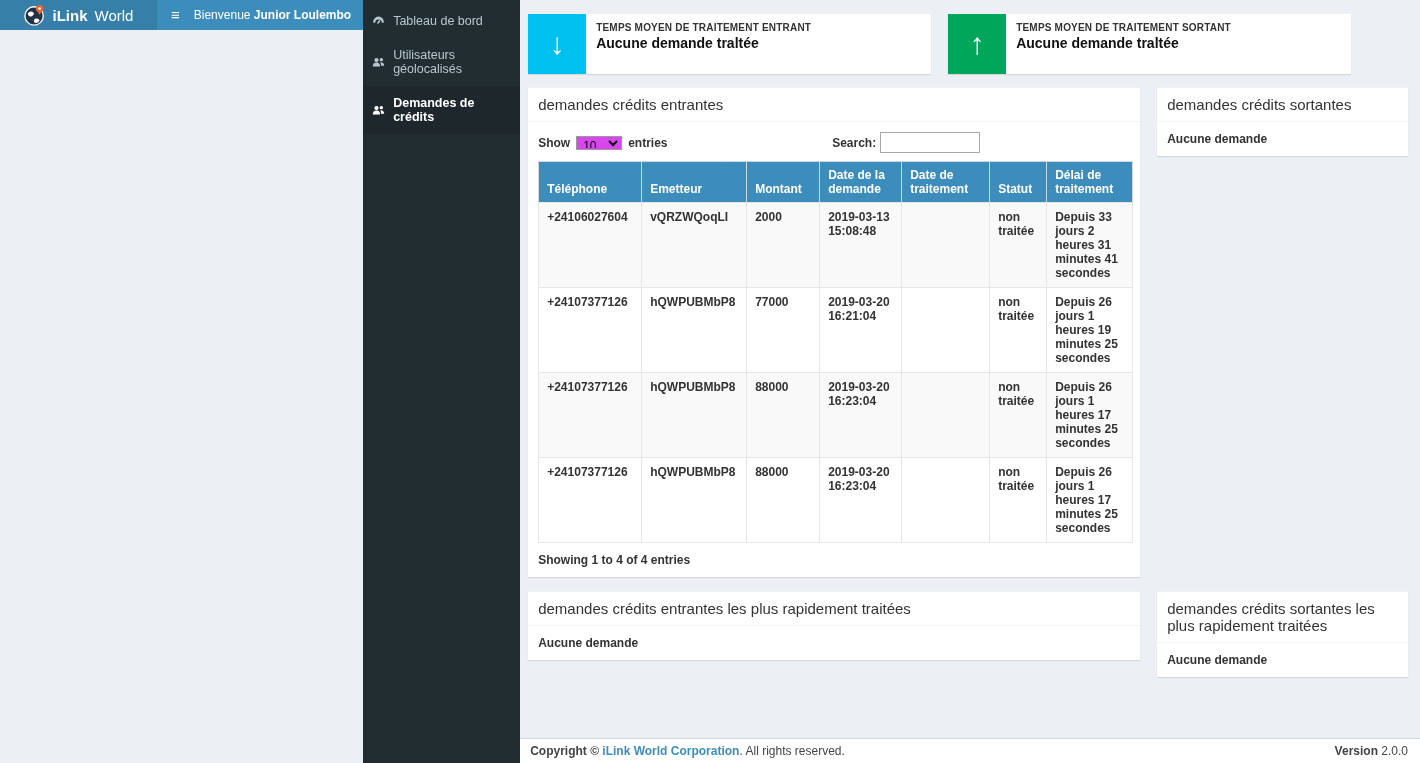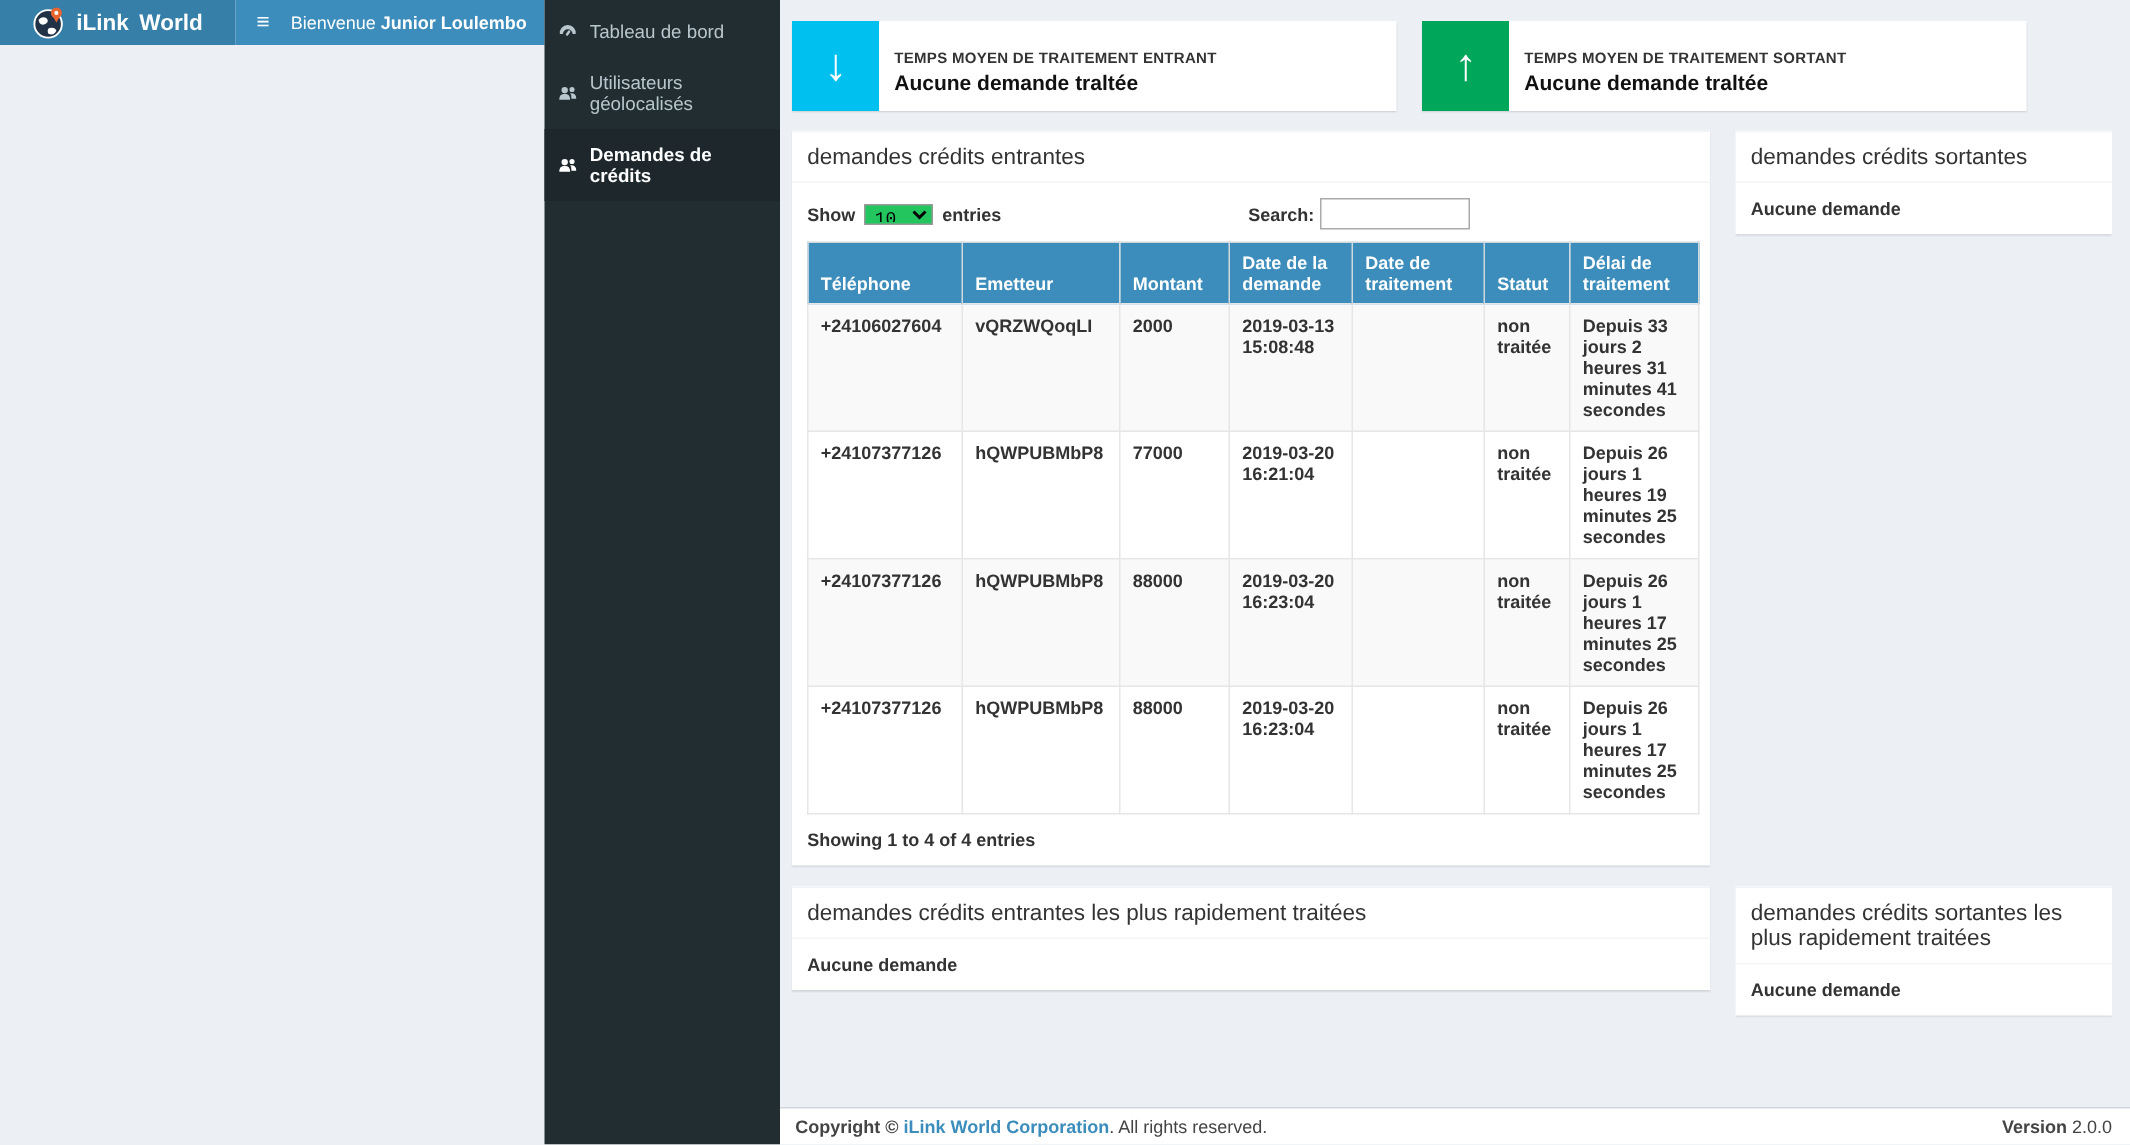--- a/index.html
+++ b/index.html
@@ -3,21 +3,21 @@
 <meta charset="utf-8">
 <style>
   * { margin:0; padding:0; box-sizing:border-box; }
   html,body { width:1420px; height:763px; }
   body { font-family:"Liberation Sans", sans-serif; background:#ecf0f5; overflow:hidden; }
   .page { width:1420px; height:763px; display:flex; flex-direction:row; }
 
   
   .navbar { height:30px; display:flex; align-items:stretch; flex:0 0 auto; }
   .logo { width:157px; background:#367fa9; color:#fff; display:flex; align-items:center; justify-content:center; gap:7px; font-size:15px; }
-  .logo .rest { font-weight:bold; }
+  .logo .rest { font-weight:normal; }
   .navbar-main { flex:1; background:#3c8dbc; display:flex; align-items:center; color:#fff; }
   .hamburger { padding:0 14px; font-size:15px; cursor:pointer; line-height:30px; }
   .welcome { margin-left:auto; padding-right:12px; font-size:12px; }
   .welcome b { font-weight:bold; }
 
   
   .middle { flex:1 1 auto; display:flex; min-height:0; }
   .sidebar { width:157px; background:#222d32; flex:0 0 auto; padding-top:4px; }
   .side-item { display:flex; align-items:center; gap:8px; padding:10px 9px; font-size:12.5px; color:#b8c7ce; cursor:pointer; }
   .side-item.active { background:#1e282c; color:#fff; font-weight:bold; }
@@ -25,37 +25,37 @@
 
   .right-col { flex:1; display:flex; flex-direction:column; min-width:0; }
   .content { flex:1 1 auto; padding:14px 12px 0 8px; overflow:hidden; }
 
   
   .info-row { display:flex; gap:17px; margin-bottom:13px; }
   .info-box { width:403px; height:60px; background:#fff; box-shadow:0 1px 1px rgba(0,0,0,.1); display:flex; }
   .info-icon { width:58px; height:60px; display:flex; align-items:center; justify-content:center; color:#fff; font-size:30px; line-height:1; }
   .info-icon.aqua { background:#00c0ef; }
   .info-icon.green { background:#00a65a; }
-  .info-text { padding:20px 10px; }
+  .info-text { padding:8px 10px; }
   .info-title { font-size:10px; font-weight:bold; color:#333; text-transform:uppercase; letter-spacing:.2px; }
   .info-value { font-size:14px; font-weight:bold; color:#111; margin-top:2px; }
 
   
   .row2 { display:flex; gap:17px; align-items:flex-start; margin-bottom:14px; }
   .panel { background:#fff; box-shadow:0 1px 1px rgba(0,0,0,.1); border-top:1px solid #f1f3f6; }
   .panel-title { font-size:15px; color:#333; padding:8px 10px; border-bottom:1px solid #f4f4f4; }
   .panel-body { padding:10px; }
   .empty-text { font-size:12px; font-weight:bold; color:#333; }
   .panel-left { width:612px; flex:0 0 auto; }
   .panel-right { flex:1; }
 
   
   .dt-controls { display:flex; justify-content:space-between; align-items:center; margin-bottom:8px; font-size:12px; font-weight:bold; color:#333; }
   .dt-length { display:flex; align-items:center; gap:6px; }
-  .dt-length select { font-size:12px; padding:1px 2px; min-width:46px; height:14px; border:1px solid #999; background:#22c55e;font-family:Liberation Mono, monospace; }
+  .dt-length select { font-size:12px; padding:1px 2px; min-width:46px; height:14px; border:1px solid #999; background:#d946ef; }
   .dt-search { display:flex; align-items:center; gap:4px; margin-right:150px; }
   .dt-search input { width:100px; height:21px; border:1px solid #aaa; font-size:12px; padding:2px 4px; }
 
   table.credits { width:100%; border-collapse:collapse; table-layout:fixed; }
   table.credits th {
     background:#3c8dbc; color:#ffffff; font-size:12px; text-align:left; font-weight:bold;
     padding:6px 8px; vertical-align:bottom; border:1px solid #cfd8dc; border-bottom:none;
   }
   table.credits th + th { border-left:1px solid rgba(255,255,255,.45); }
   table.credits td {

